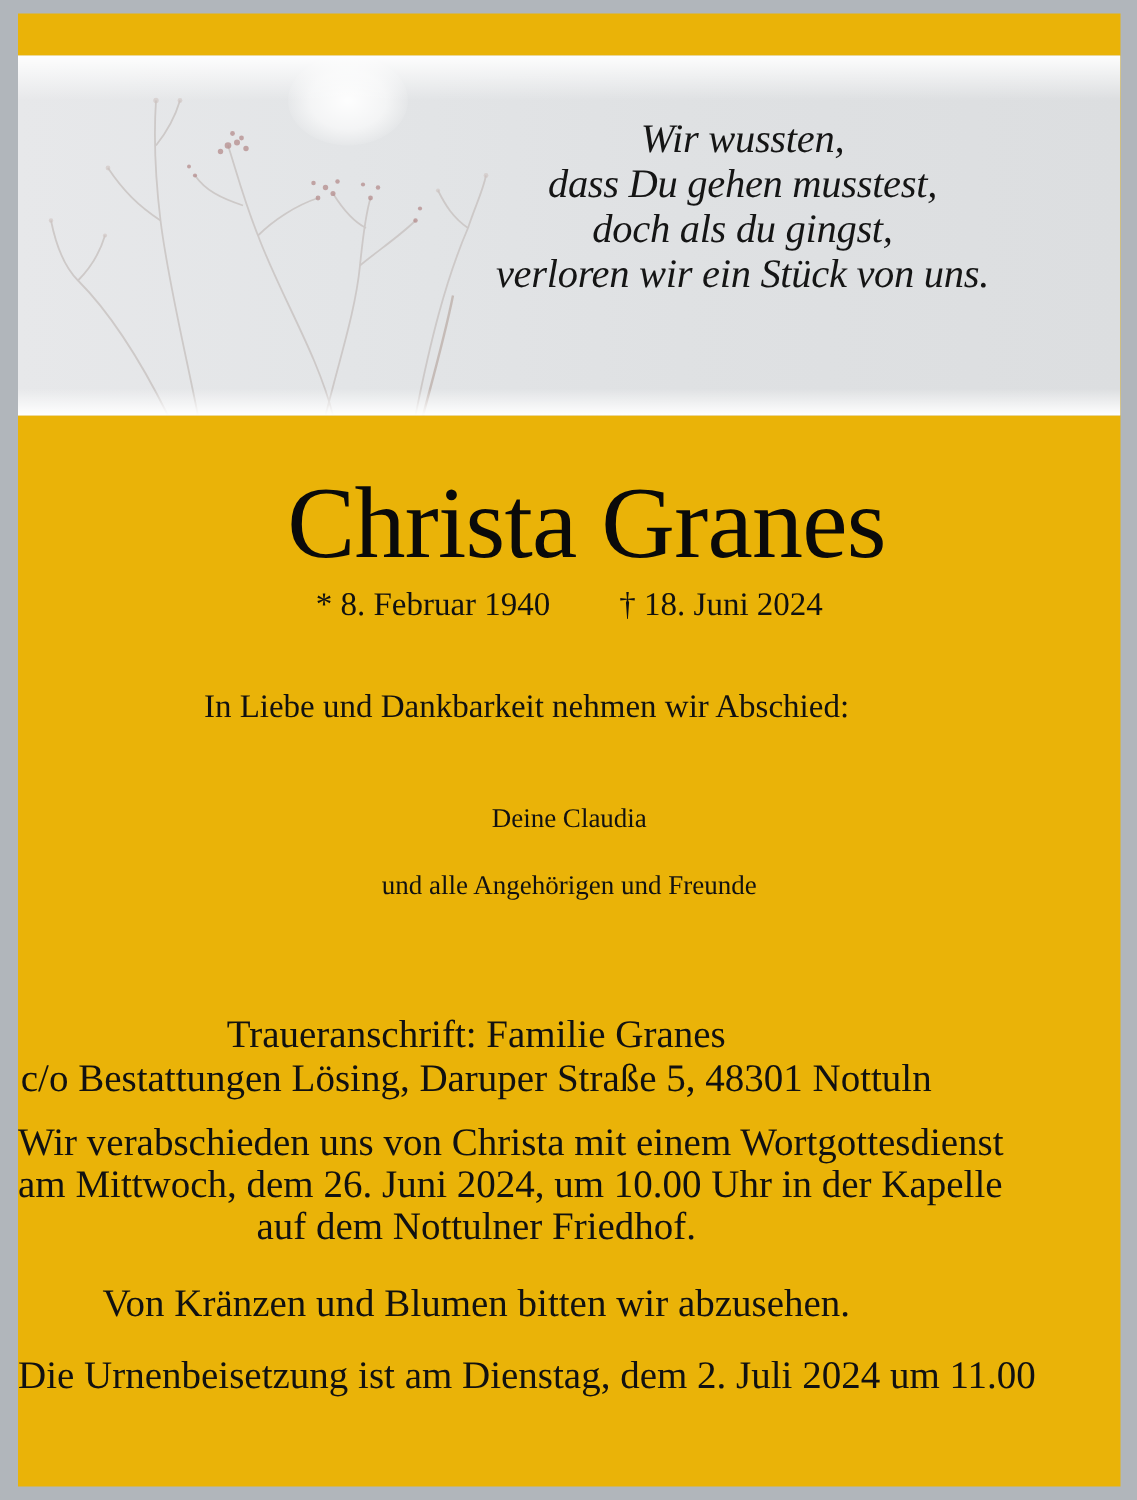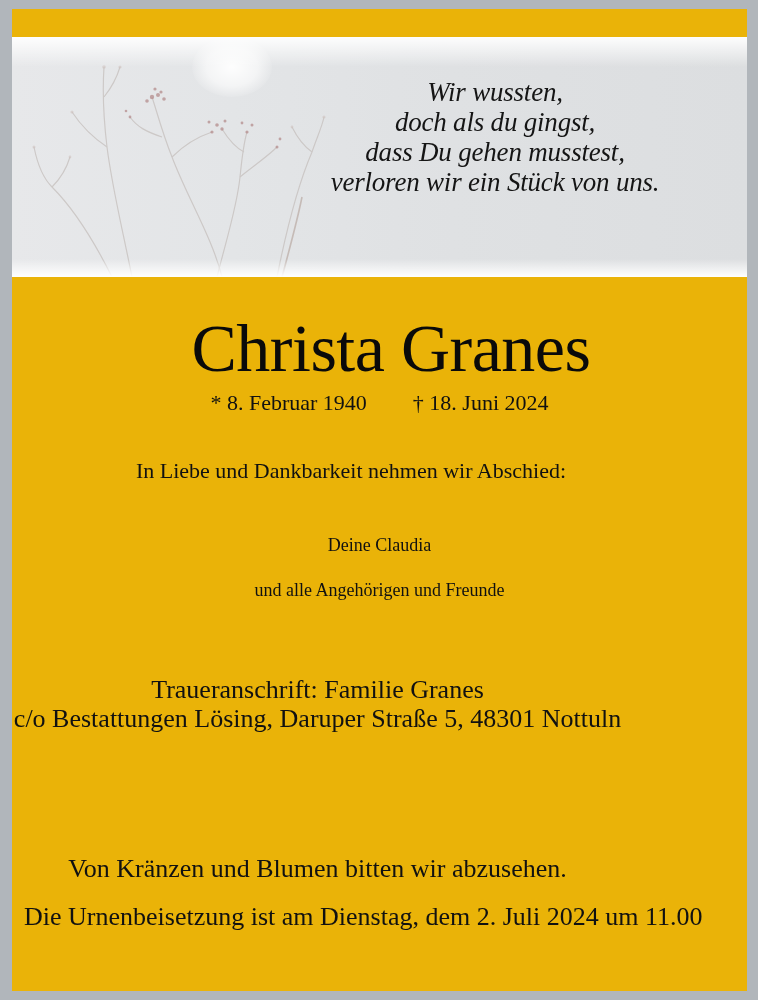--- a/index.html
+++ b/index.html
@@ -124,21 +124,21 @@
       left: 0;
       width: 611px;
       text-align: center;
       font-size: 26px;
       line-height: 29px;
       white-space: nowrap;
     }
     .addr { top: 666px; }
     .service { top: 739px; line-height: 28px; }
     .flowers { top: 845px; }
-    .burial { top: 894px; line-height: 28px; padding-left: 12px; }
+    .burial { top: 894px; line-height: 28px; }
   </style>
 </head>
 <body>
 
 <div class="card">
 
   <div class="banner">
     <div class="glow"></div>
     <svg class="plant" viewBox="0 0 360 240">
       <g stroke="#c9c4c2" stroke-width="1.2" fill="none" opacity="0.85">
@@ -184,22 +184,22 @@
           <circle cx="108" cy="30" r="1.6"></circle>
           <circle cx="60" cy="75" r="1.6"></circle>
         <circle cx="22" cy="110" r="1.5"></circle>
           <circle cx="58" cy="120" r="1.4"></circle>
           <circle cx="312" cy="80" r="1.6"></circle>
         <circle cx="280" cy="90" r="1.4"></circle>
       </g>
     </svg>
     <div class="verse">
       <div>Wir wussten,</div>
+      <div>dass Du gehen musstest,</div>
       <div>doch als du gingst,</div>
-      <div>dass Du gehen musstest,</div>
       <div>verloren wir ein Stück von uns.</div>
     </div>
   </div>
 
   <div class="name">Christa Granes</div>
 
   <div class="dates">
     <span>* 8. Februar 1940</span><span class="gap"></span><span>†</span> <span>18. Juni 2024</span>
   </div>
 
@@ -208,20 +208,25 @@
   <div class="mourners">
     <div>Deine Claudia</div>
     <div>und alle Angehörigen und Freunde</div>
   </div>
 
   <div class="info addr">
     <div>Traueranschrift: Familie Granes</div>
     <div>c/o Bestattungen Lösing, Daruper Straße 5, 48301 Nottuln</div>
   </div>
 
+  <div class="info service">
+    <div>Wir verabschieden uns von Christa mit einem Wortgottesdienst</div>
+    <div>am Mittwoch, dem 26. Juni 2024, um 10.00 Uhr in der Kapelle</div>
+    <div>auf dem Nottulner Friedhof.</div>
+  </div>
 
   <div class="info flowers">Von Kränzen und Blumen bitten wir abzusehen.</div>
 
   <div class="info burial">
     <div>Die Urnenbeisetzung ist am Dienstag, dem 2. Juli 2024 um 11.00</div>
   </div>
 
 </div>
 
 </body></html>

